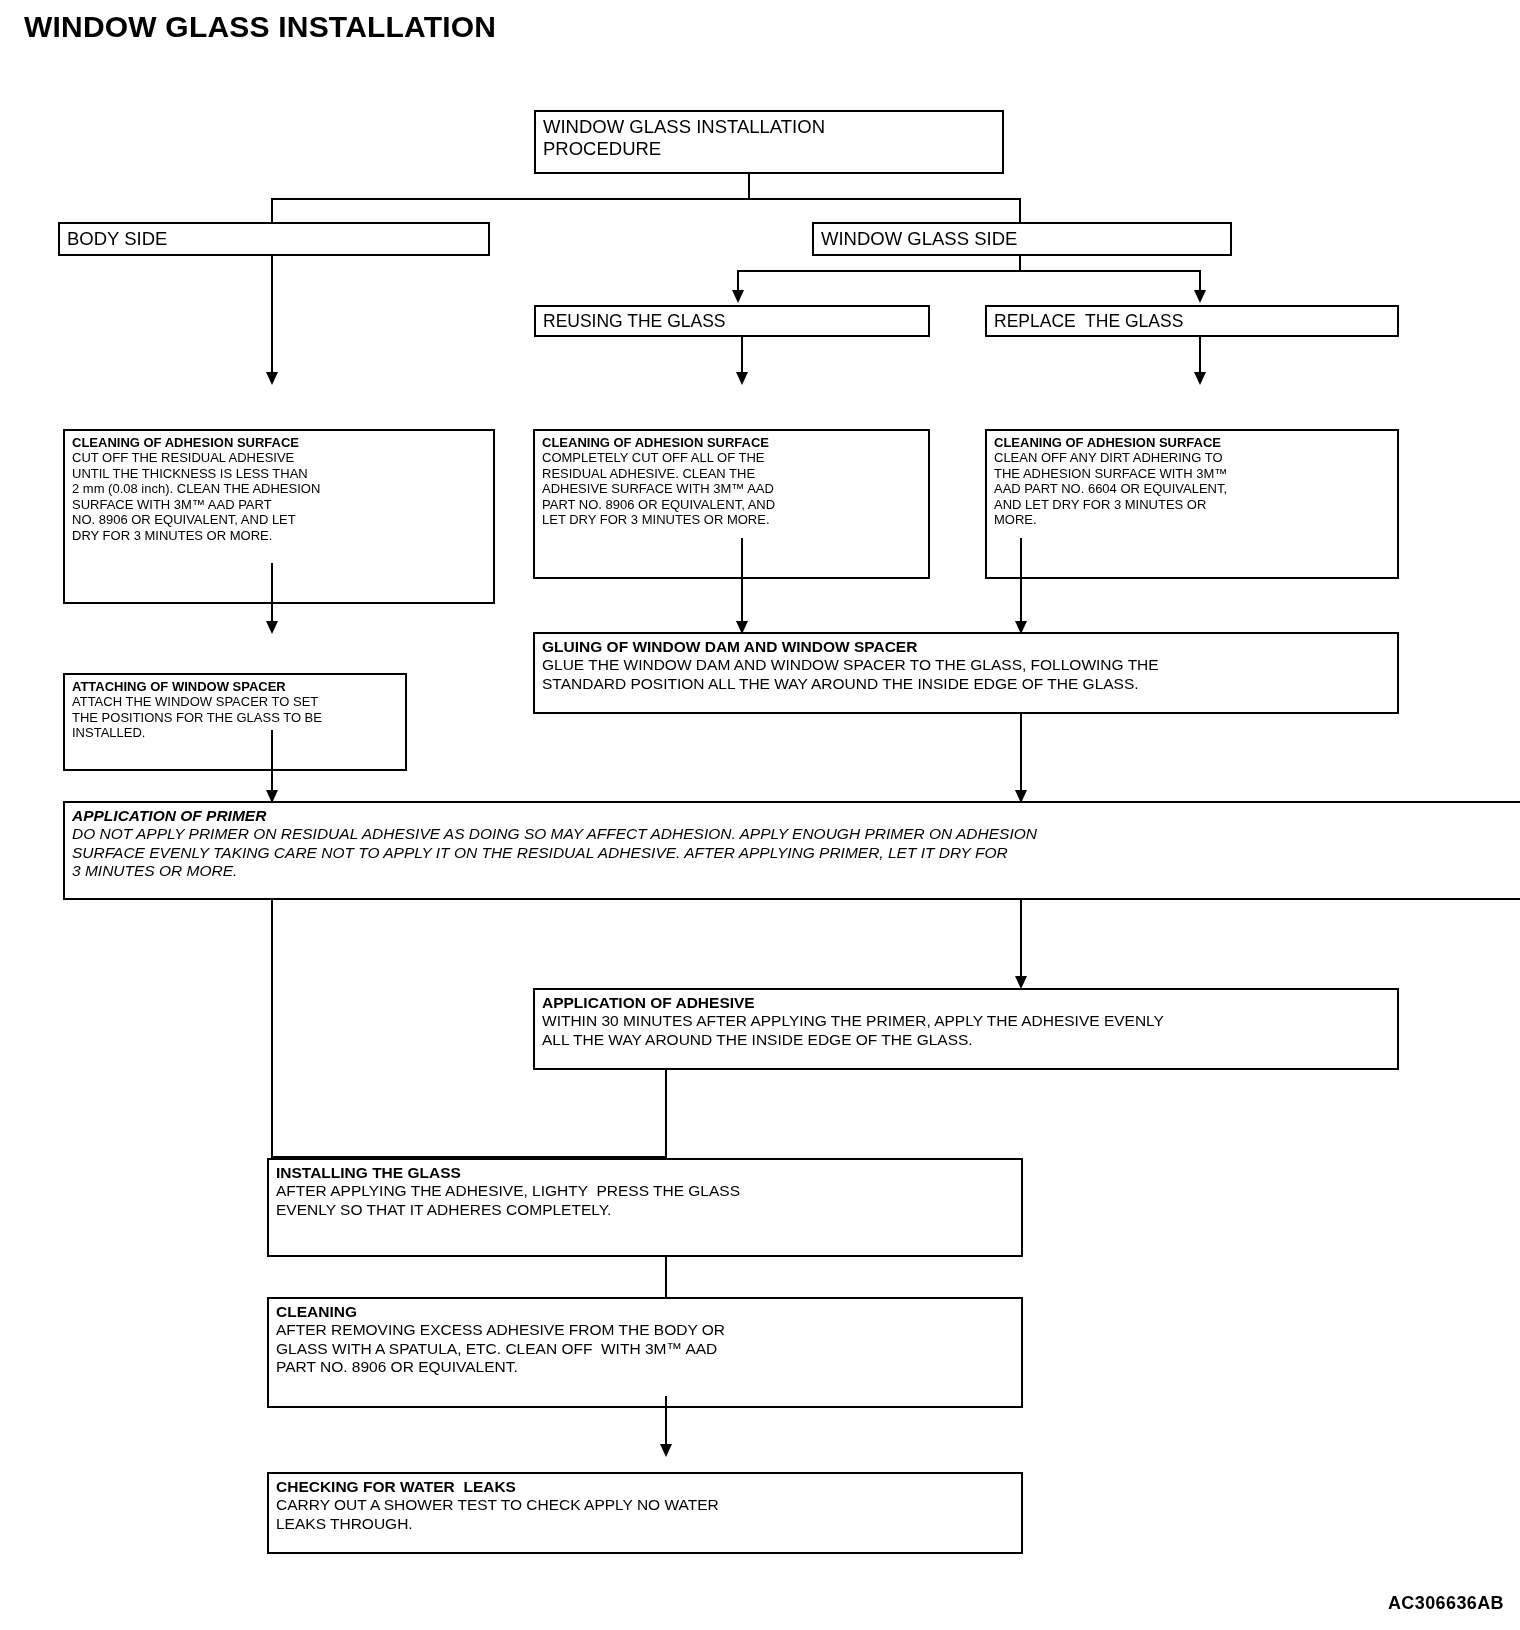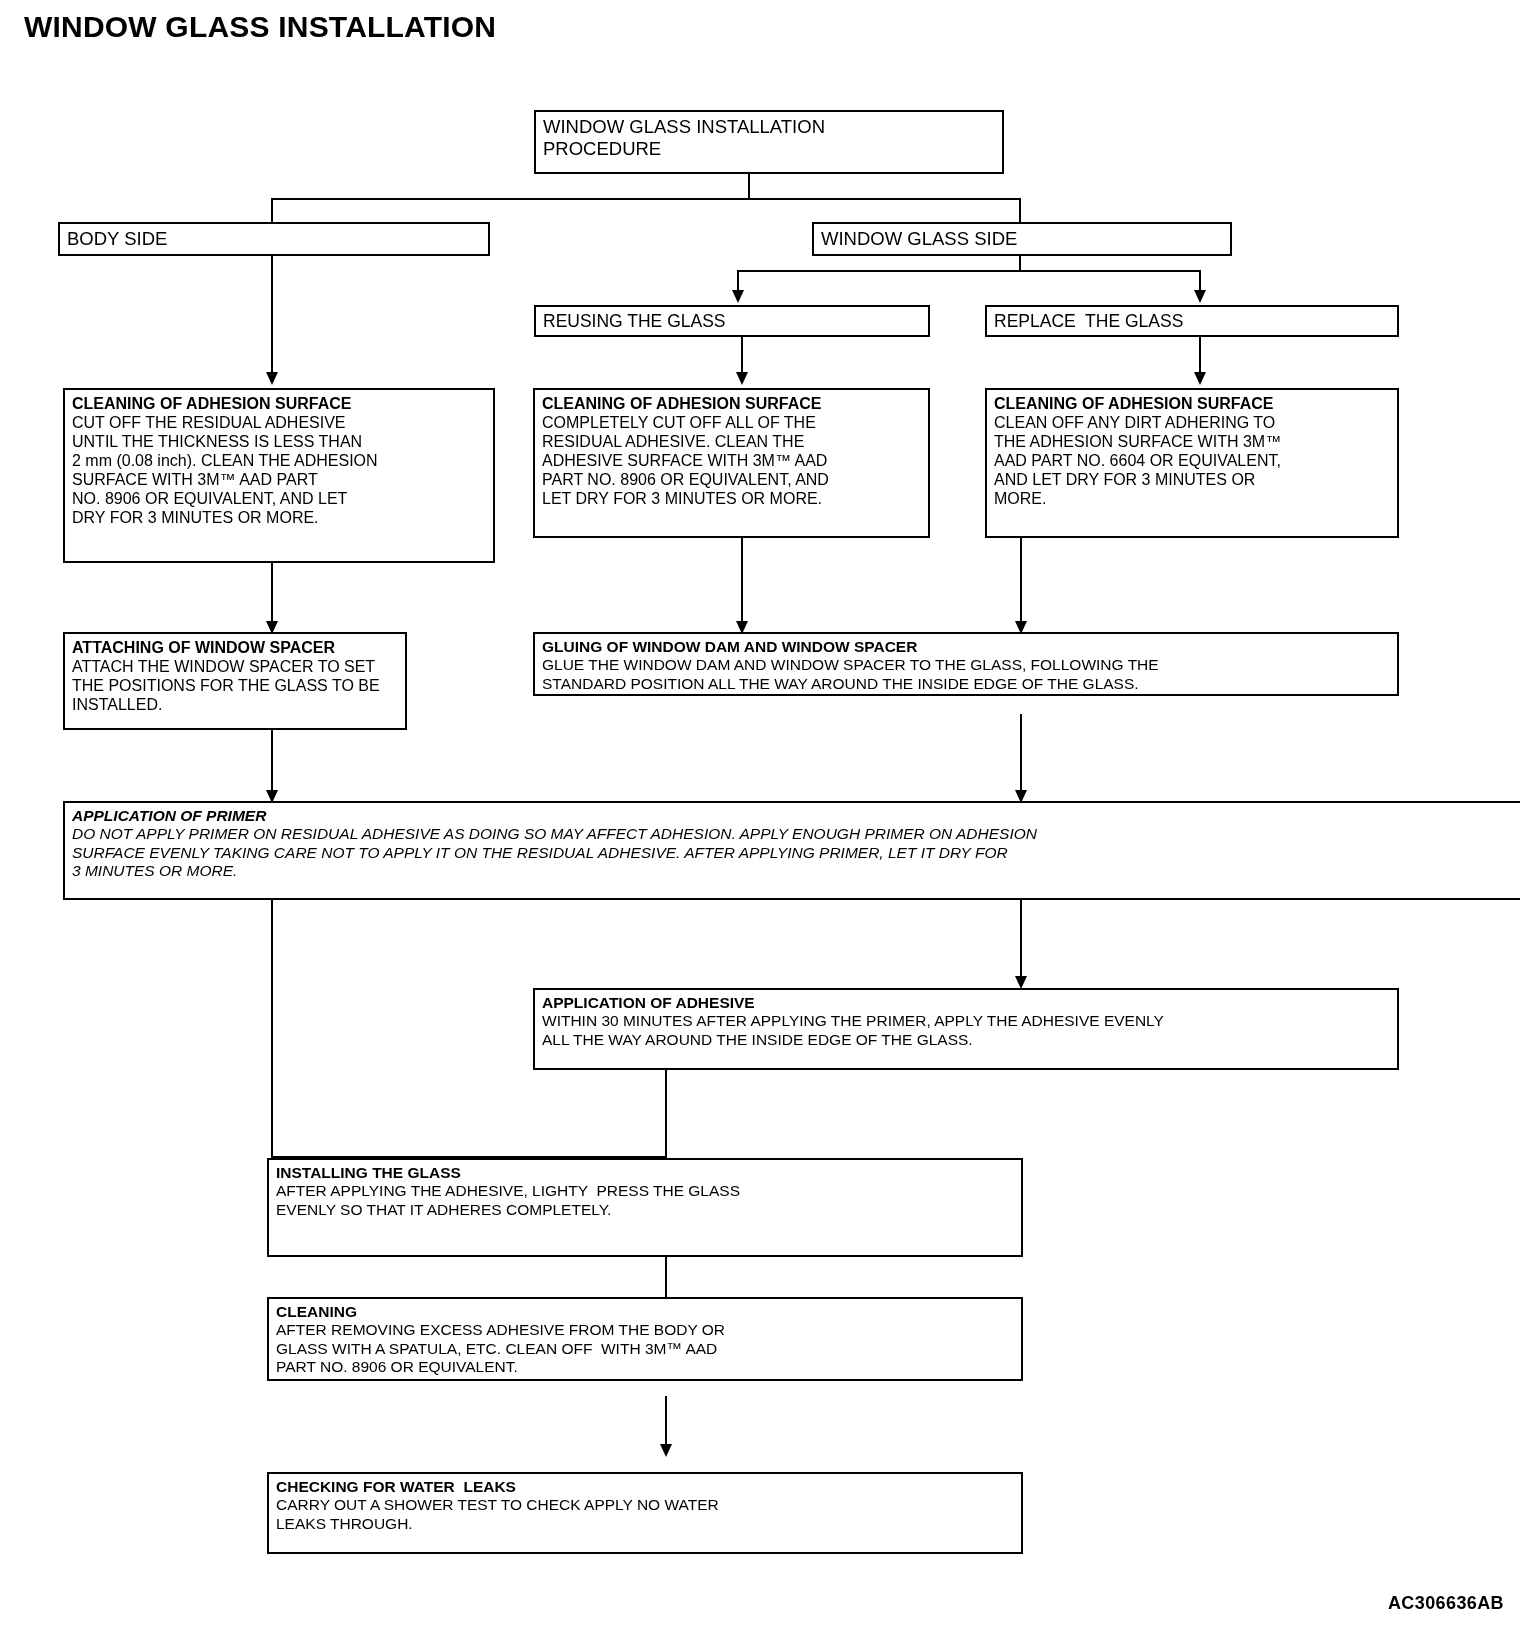--- a/index.html
+++ b/index.html
@@ -39,21 +39,21 @@
   .node .hdr {
     font-weight: bold;
     white-space: pre;
   }
   .node .bdy {
     white-space: pre;
   }
   
   .t18 { font-size: 18.5px; }
   .t17 { font-size: 17.5px; }
-  .t16 { font-size: 16px; }
+  .t16 { font-size: 13px; margin-top: 41px; }
   .t15 { font-size: 15.5px; }
 
   
   .vline {
     position: absolute;
     width: 2px;
     background: #000;
   }
   .hline {
     position: absolute;
@@ -163,21 +163,21 @@
   <div class="vline" style="left:1020px; top:538px; height:86px;"></div>
   <div class="arrow" style="left:1015px; top:621px;"></div>
 
   <div class="node t16" style="left:63px; top:632px; width:344px; height:98px;">
     <div class="hdr">ATTACHING OF WINDOW SPACER</div>
     <div class="bdy">ATTACH THE WINDOW SPACER TO SET
 THE POSITIONS FOR THE GLASS TO BE
 INSTALLED.</div>
   </div>
 
-  <div class="node t15" style="left:533px; top:632px; width:866px; height:64px;">
+  <div class="node t15" style="left:533px; top:632px; width:866px; height:82px;">
     <div class="hdr">GLUING OF WINDOW DAM AND WINDOW SPACER</div>
     <div class="bdy">GLUE THE WINDOW DAM AND WINDOW SPACER TO THE GLASS, FOLLOWING THE
 STANDARD POSITION ALL THE WAY AROUND THE INSIDE EDGE OF THE GLASS.</div>
   </div>
 
   <div class="vline" style="left:271px; top:730px; height:63px;"></div>
   <div class="arrow" style="left:266px; top:790px;"></div>
 
   <div class="vline" style="left:1020px; top:714px; height:79px;"></div>
   <div class="arrow" style="left:1015px; top:790px;"></div>
@@ -207,21 +207,21 @@
 
   <div class="node t15" style="left:267px; top:1158px; width:756px; height:99px;">
     <div class="hdr">INSTALLING THE GLASS</div>
     <div class="bdy">AFTER APPLYING THE ADHESIVE, LIGHTY  PRESS THE GLASS
 EVENLY SO THAT IT ADHERES COMPLETELY.</div>
   </div>
 
   <div class="vline" style="left:665px; top:1257px; height:50px;"></div>
   <div class="arrow" style="left:660px; top:1305px;"></div>
 
-  <div class="node t15" style="left:267px; top:1297px; width:756px; height:84px;">
+  <div class="node t15" style="left:267px; top:1297px; width:756px; height:111px;">
     <div class="hdr">CLEANING</div>
     <div class="bdy">AFTER REMOVING EXCESS ADHESIVE FROM THE BODY OR
 GLASS WITH A SPATULA, ETC. CLEAN OFF  WITH 3M™ AAD
 PART NO. 8906 OR EQUIVALENT.</div>
   </div>
 
   <div class="vline" style="left:665px; top:1396px; height:50px;"></div>
   <div class="arrow" style="left:660px; top:1444px;"></div>
 
   <div class="node t15" style="left:267px; top:1472px; width:756px; height:82px;">

